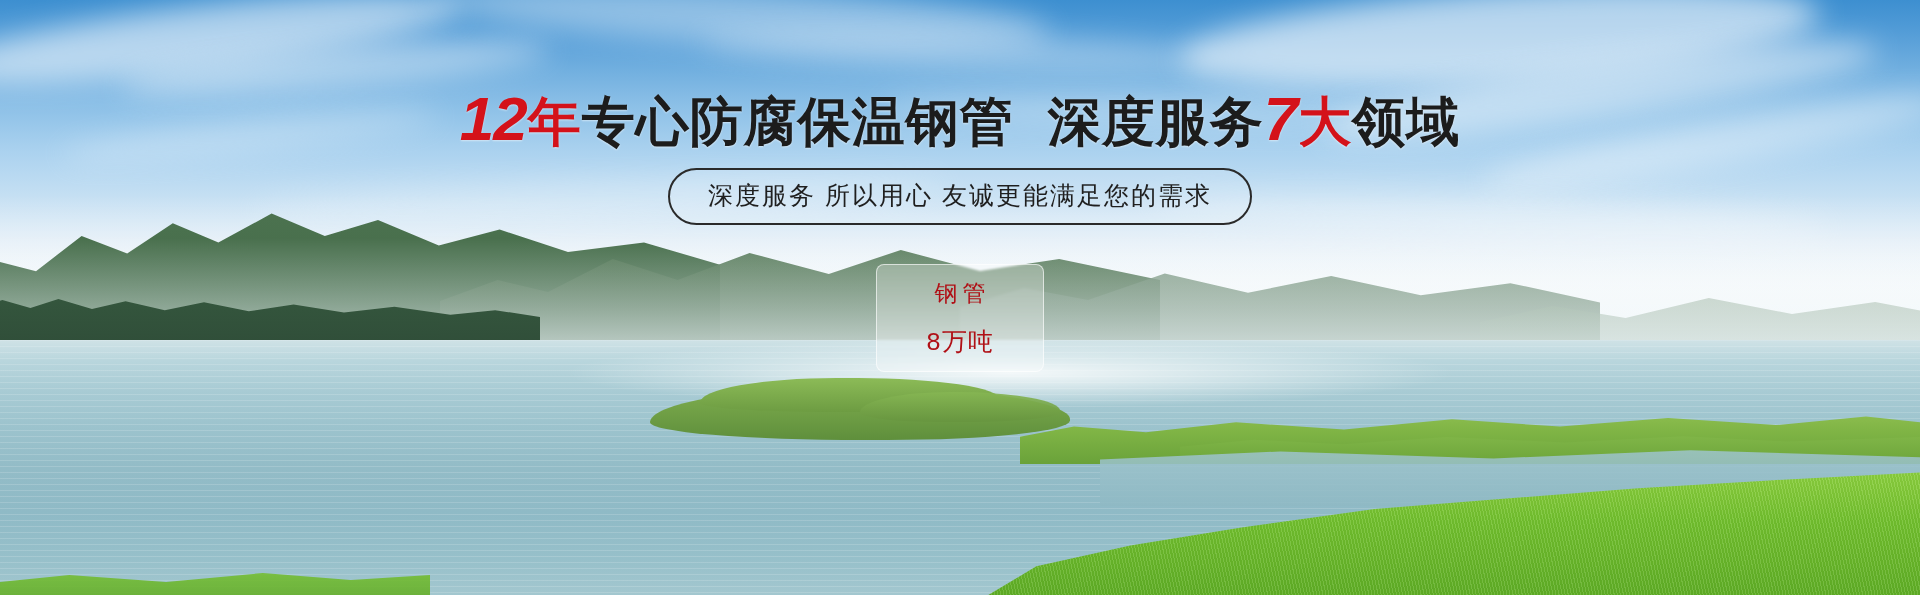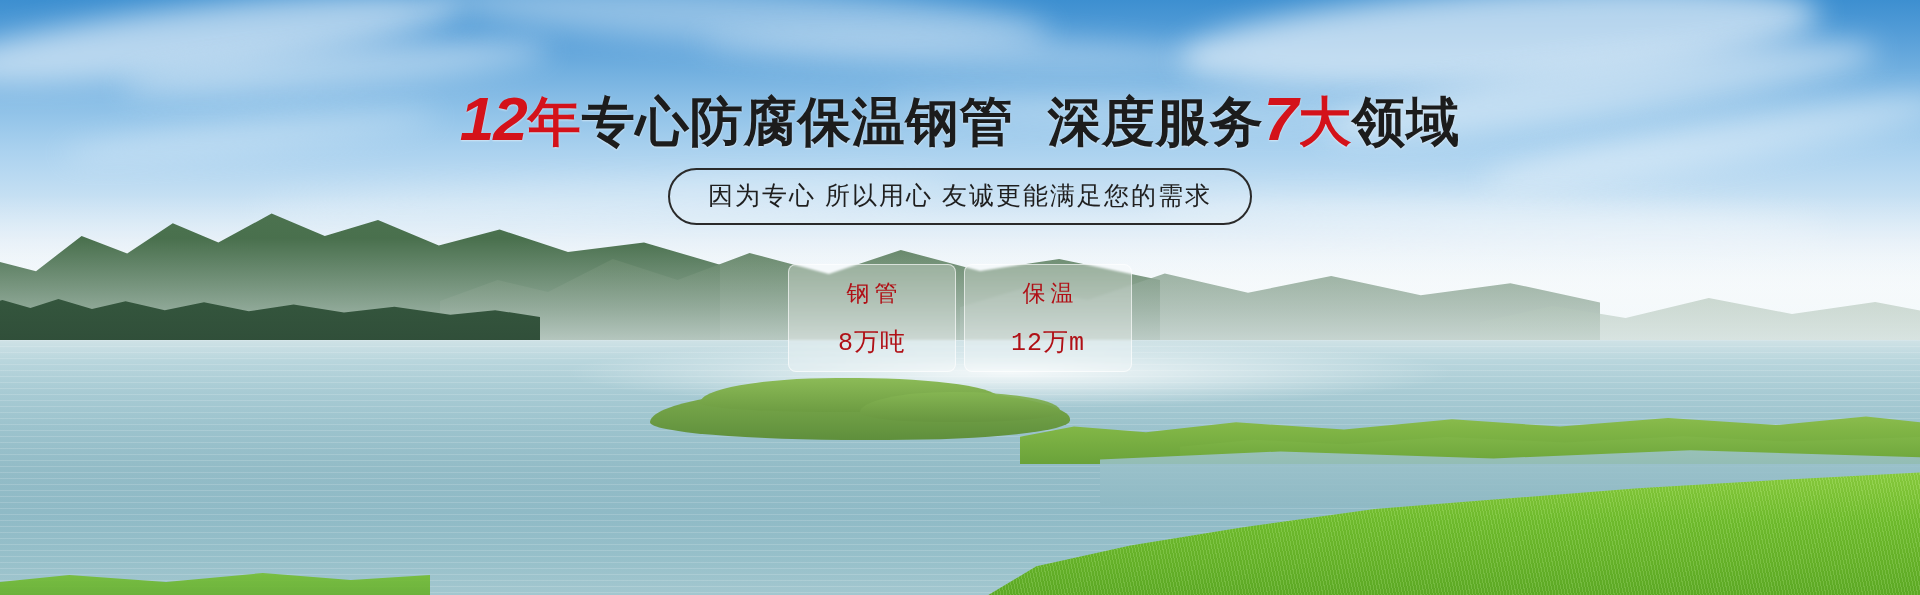--- a/index.html
+++ b/index.html
@@ -298,35 +298,29 @@
     <div class="grass-left"></div>
   </div>
 
   <div class="content">
 
     <div class="headline">
       <span class="num">12</span><span class="red">年</span><span>专心防腐保温钢管</span><span class="gap"></span><span>深度服务</span><span class="num">7</span><span class="red">大</span><span>领域</span>
     </div>
 
     <div class="subtitle-wrap">
-      <div class="subtitle">因为专心 所以用心  友诚更能满足您的需求</div>
+      <div class="subtitle">深度服务 所以用心  友诚更能满足您的需求</div>
     </div>
 
     <div class="cards">
 
       <div class="card">
         <div class="label">钢管</div>
         <div class="value">
           <span>8万吨</span>
         </div>
       </div>
 
 
-      <div class="card">
-        <div class="label">保温</div>
-        <div class="value">
-          <span>12万m</span>
-        </div>
-      </div>
 
     </div>
   </div>
 </div>
 
 </body></html>

